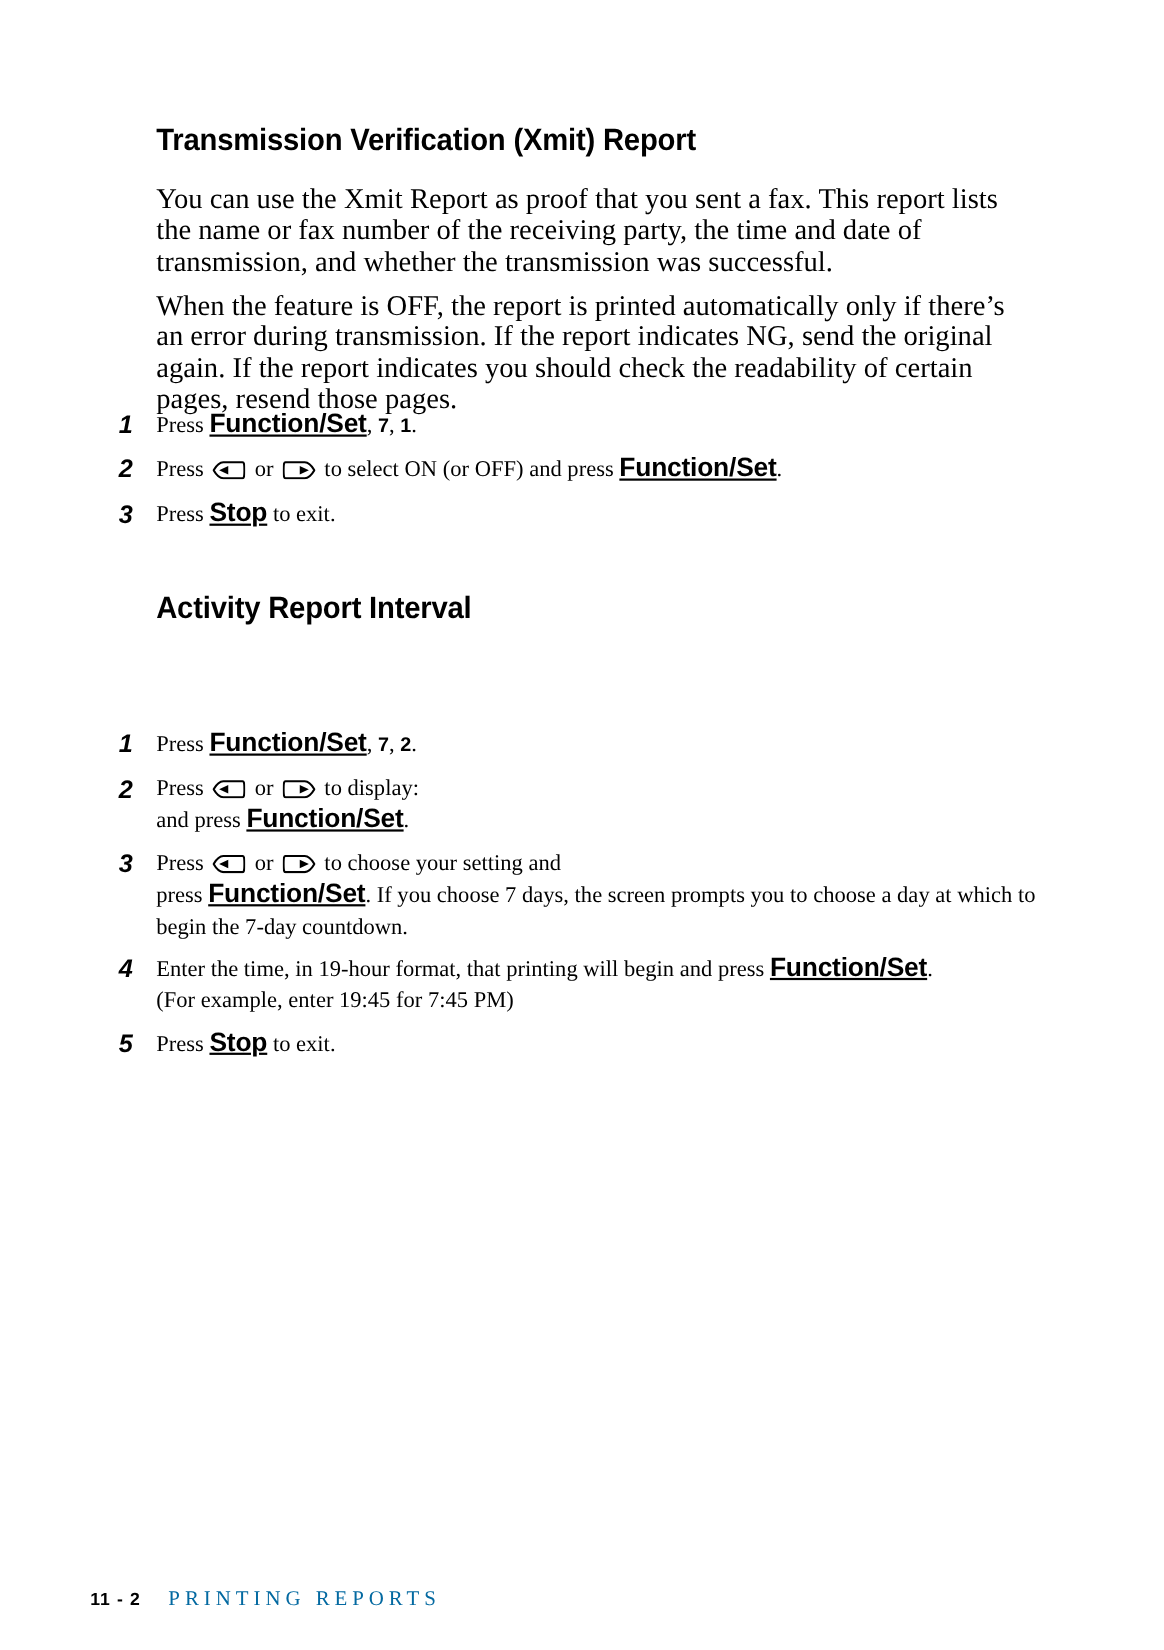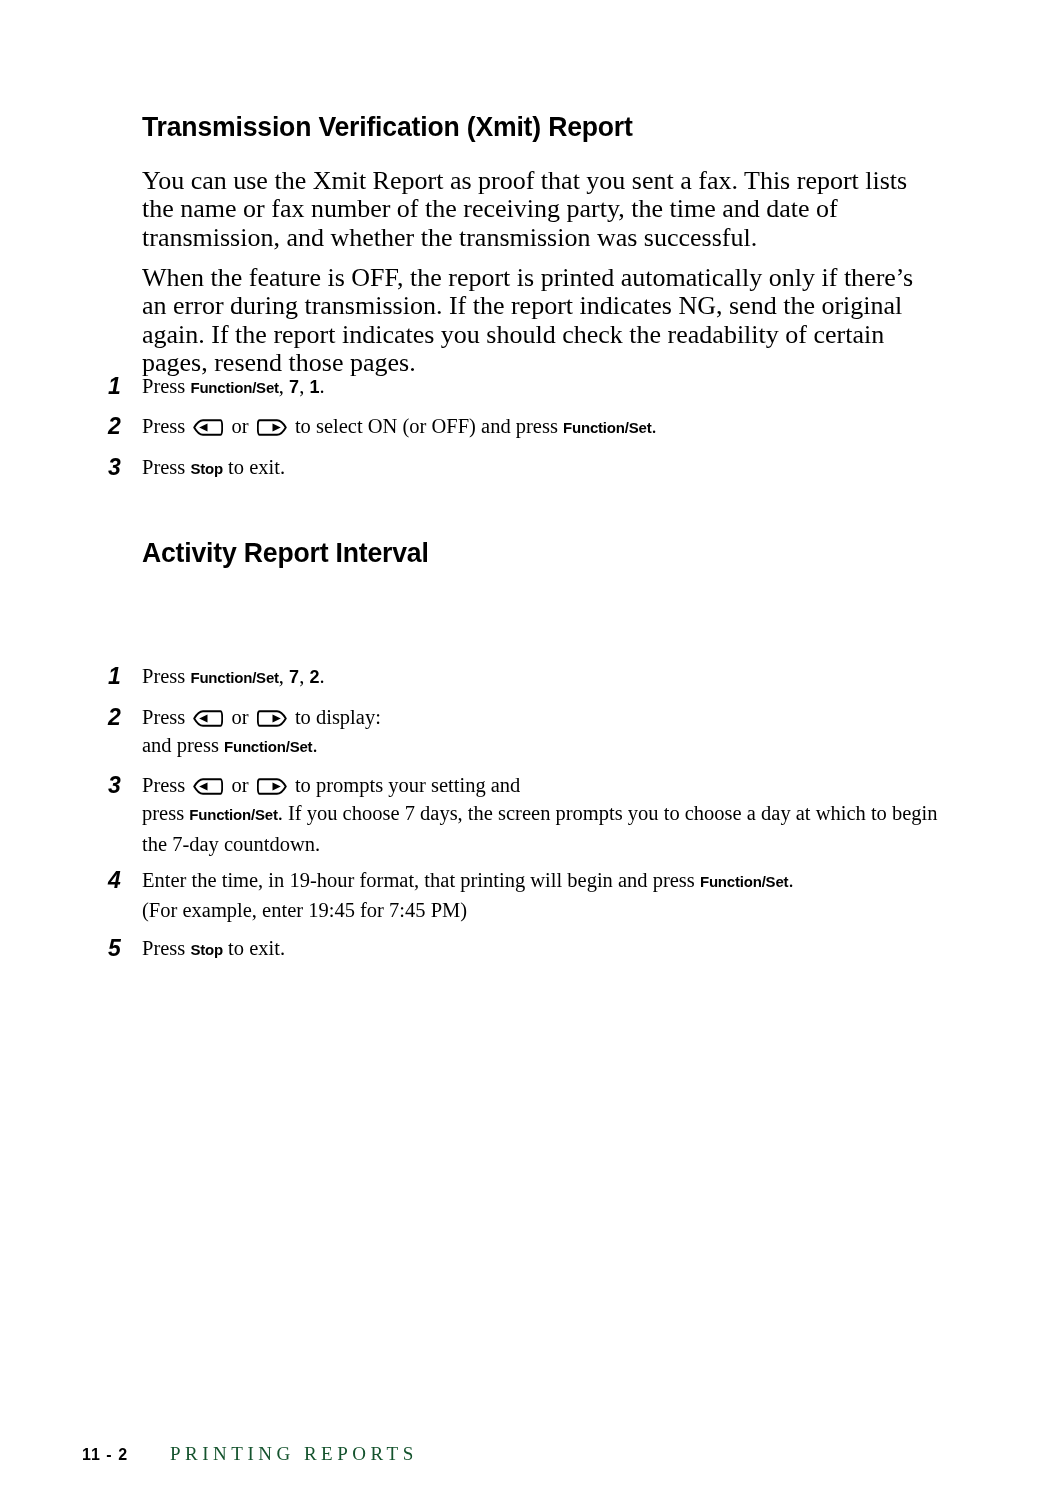--- a/index.html
+++ b/index.html
@@ -72,22 +72,23 @@
   }
   .step-body {
     margin-left: 34px;
     font-size: 20.5px;
     line-height: 28.3px;
     color: #000;
   }
   .step-body b {
     font-family: "Liberation Sans", "DejaVu Sans", sans-serif;
     font-weight: bold;
-    font-size: 15px;
+    font-size: 24px;
     letter-spacing: -0.2px;
+    text-decoration: underline;
   }
   .num-bold {
     font-family: "Liberation Sans", "DejaVu Sans", sans-serif;
     font-weight: bold;
     font-size: 18px;
   }
 
   #step-x1 { top: 372px; }
   #step-x2 { top: 412px; }
   #step-x3 { top: 453px; }
@@ -147,25 +148,25 @@
     white-space: nowrap;
   }
   #footer-page {
     font-family: "Liberation Sans", "DejaVu Sans", sans-serif;
     font-weight: bold;
     font-size: 16px;
     letter-spacing: 1px;
     color: #000000;
   }
   #footer-title {
-    margin-left: 42px;
+    margin-left: 25px;
     font-family: "Liberation Serif", "DejaVu Serif", serif;
     font-size: 19px;
     letter-spacing: 4.5px;
-    color: #14532d;
+    color: #0369a1;
   }
 </style>
 </head>
 <body>
 
 <div class="page">
 
   <h1 class="section-heading" id="heading-xmit">Transmission Verification (Xmit) Report</h1>
 
   <p class="body-para" id="para-1">You can use the Xmit Report as proof that you sent a fax.  This report lists the name or fax number of the receiving party, the time and date of transmission, and whether the transmission was successful.</p>
@@ -226,21 +227,21 @@
 
   <div class="step" id="step-a3">
     <span class="step-num">3</span>
     <div class="step-body">
       <span>Press </span><span class="key-icon"><svg viewBox="0 0 30 17" width="30" height="17">
             <path d="M27.5 1.2 C28.7 1.2 29.2 2.3 29.2 8.5 C29.2 14.7 28.7 15.8 27.5 15.8 L10 15.8 C7 15.8 3.5 12.5 1.2 8.5 C3.5 4.5 7 1.2 10 1.2 Z" fill="none" stroke="#000" stroke-width="1.9" stroke-linejoin="round"></path>
             <path d="M14.5 4.6 L14.5 12.4 L6.2 8.5 Z" fill="#000"></path>
           </svg></span><span> or </span><span class="key-icon"><svg viewBox="0 0 30 17" width="30" height="17">
             <path d="M2.5 1.2 C1.3 1.2 0.8 2.3 0.8 8.5 C0.8 14.7 1.3 15.8 2.5 15.8 L20 15.8 C23 15.8 26.5 12.5 28.8 8.5 C26.5 4.5 23 1.2 20 1.2 Z" fill="none" stroke="#000" stroke-width="1.9" stroke-linejoin="round"></path>
             <path d="M15.5 4.6 L15.5 12.4 L23.8 8.5 Z" fill="#000"></path>
-          </svg></span><span> to prompts your setting and</span><br><span>press </span><b>Function/Set</b><span>.  If you choose 7 days, the screen prompts you to choose a day at which to begin the 7-day countdown.</span>
+          </svg></span><span> to choose your setting and</span><br><span>press </span><b>Function/Set</b><span>.  If you choose 7 days, the screen prompts you to choose a day at which to begin the 7-day countdown.</span>
     </div>
   </div>
 
   <div class="step" id="step-a4">
     <span class="step-num">4</span>
     <div class="step-body">
       <span>Enter the time, in 19-hour format, that printing will begin and press </span><b>Function/Set</b><span>.</span><br><span>(For example, enter 19:45 for 7:45 PM)</span>
     </div>
   </div>
 

